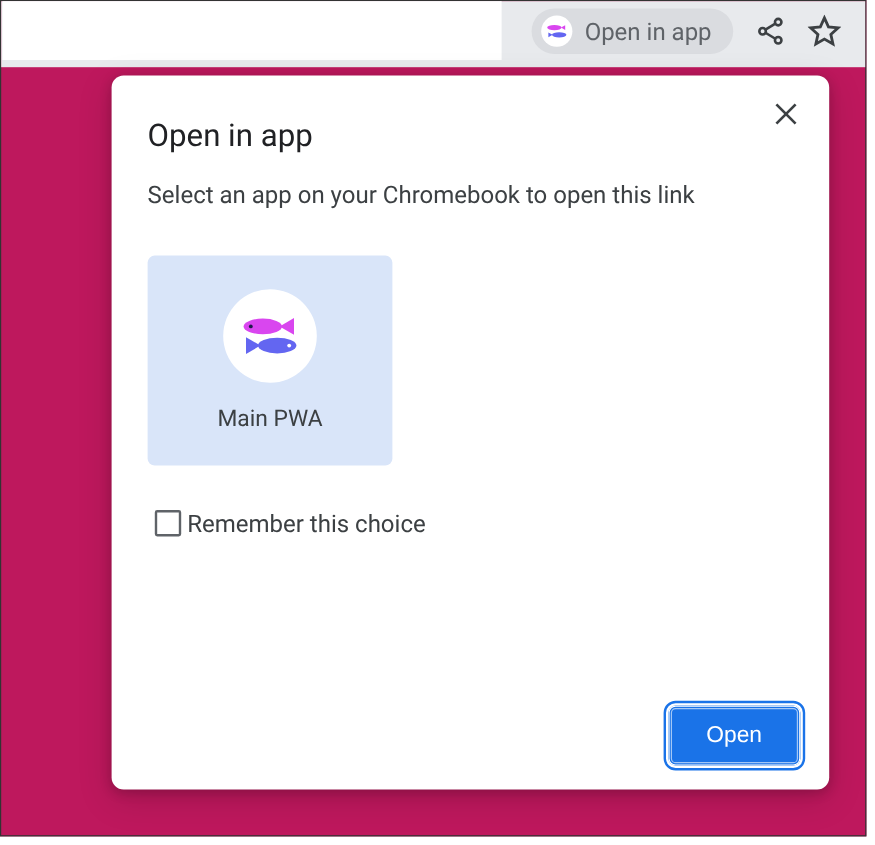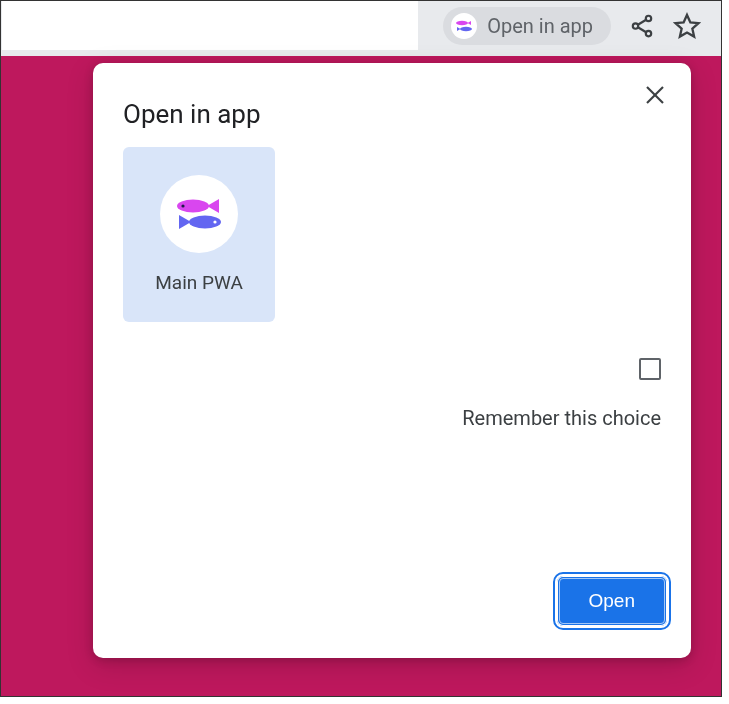--- a/index.html
+++ b/index.html
@@ -107,21 +107,21 @@
       margin-bottom: 18px;
     }
     .dialog-subtitle {
       font-size: 20px;
       color: #3c4043;
       line-height: 1.5;
       margin-bottom: 36px;
       max-width: 520px;
     }
     .app-tile {
-      width: 152px;
+      width: 204px;
       height: 175px;
       background: #d9e5f9;
       border-radius: 6px;
       display: flex;
       flex-direction: column;
       align-items: center;
       justify-content: center;
       gap: 18px;
       cursor: pointer;
     }
@@ -133,40 +133,39 @@
       display: flex;
       align-items: center;
       justify-content: center;
     }
     .app-tile-label {
       font-size: 19px;
       color: #3c4043;
     }
     .remember-row {
       display: flex;
-      align-items: flex-end;
-      gap: 26px;
+      align-items: center;
+      gap: 5px;
       margin-top: 36px;
       margin-left: 6px;
-      flex-direction: column;
     }
     .checkbox-box {
       width: 22px;
       height: 22px;
       border: 2.5px solid #5f6368;
       border-radius: 2px;
       cursor: pointer;
     }
     .remember-label {
       font-size: 20px;
       color: #3c4043;
     }
     .dialog-footer {
       position: absolute;
-      bottom: 32px;
+      bottom: 20px;
       right: 24px;
     }
     .open-button {
       background: #1a73e8;
       color: #fff;
       font-size: 19px;
       border: none;
       border-radius: 6px;
       padding: 14px 32px;
       cursor: pointer;
@@ -222,20 +221,21 @@
 
   <div class="dialog">
     <div class="dialog-close">
       <svg width="20" height="20" viewBox="0 0 20 20" stroke="currentColor" stroke-width="2.2">
         <line x1="2" y1="2" x2="18" y2="18"></line>
         <line x1="18" y1="2" x2="2" y2="18"></line>
       </svg>
     </div>
 
     <h2 class="dialog-title">Open in app</h2>
+    <p class="dialog-subtitle">Select an app on your Chromebook to open this link</p>
 
     <div class="app-tile">
       <div class="app-tile-icon">
         <svg width="52" height="40" viewBox="0 0 52 40">
           <ellipse cx="20" cy="12" rx="16" ry="6.5" fill="#d946ef"></ellipse>
           <polygon points="34,12 46,5 46,19" fill="#d946ef"></polygon>
           <circle cx="10" cy="12" r="1.6" fill="#1e1b4b"></circle>
           <ellipse cx="32" cy="28" rx="16" ry="6.5" fill="#6366f1"></ellipse>
           <polygon points="18,28 6,21 6,35" fill="#6366f1"></polygon>
           <circle cx="42" cy="28" r="1.6" fill="#fff"></circle>

